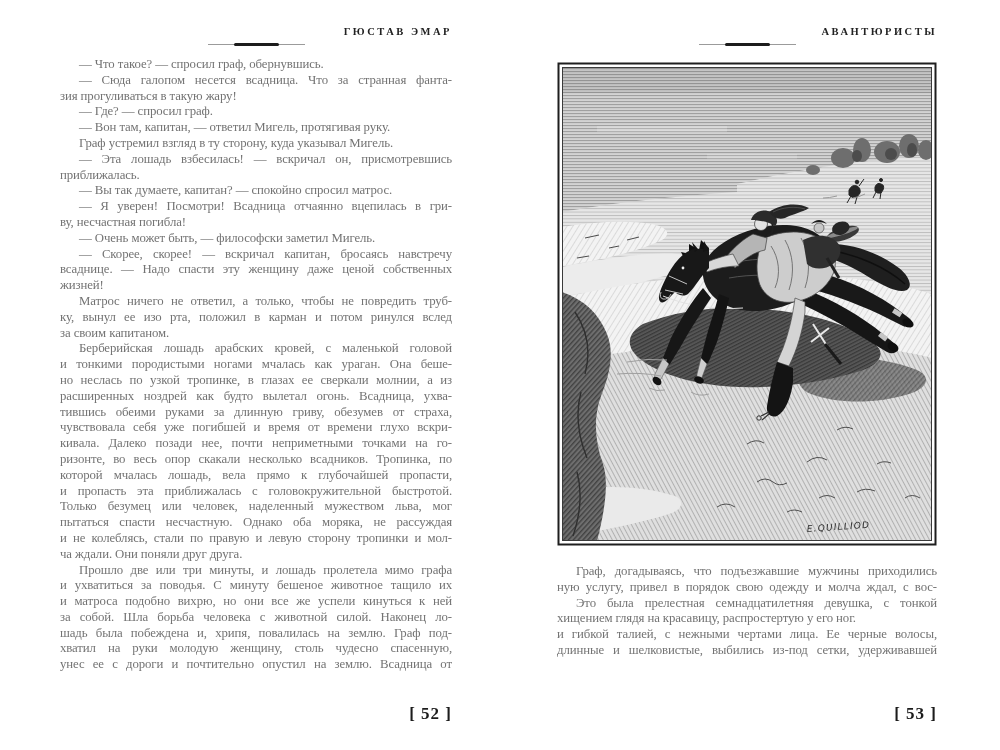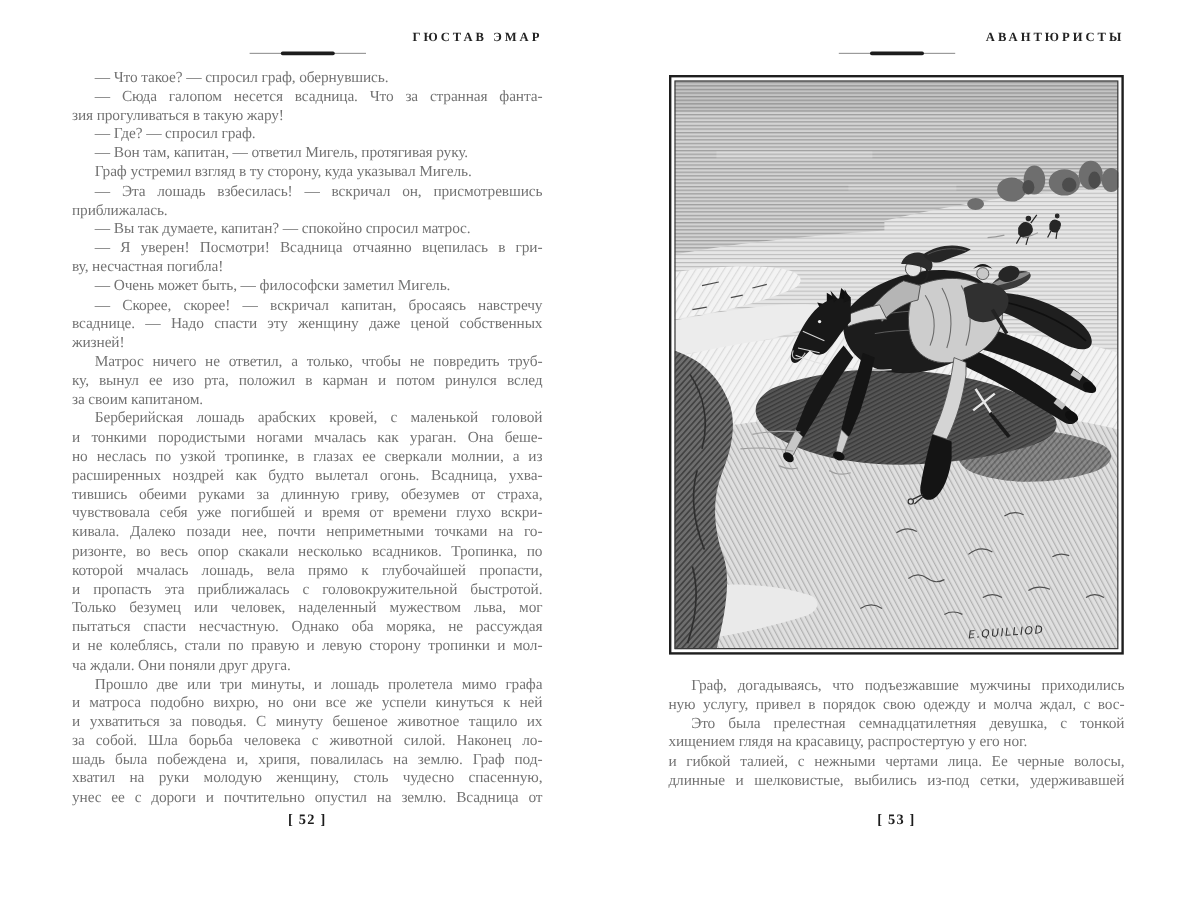--- a/index.html
+++ b/index.html
@@ -42,22 +42,22 @@
     color:#737373; letter-spacing:-0.1px;
   }
   .page-left  .body-text{ top:57px; }
   .page-right .body-text{ top:564px; }
 
   .tline{ text-align:justify; text-align-last:left; }
   .tline.jst{ text-align-last:justify; }
   .tline.ind{ text-indent:19px; }
 
   .folio{
-    position:absolute; top:676px; left:0; width:100%;
-    text-align:center; font-size:12px; font-weight:bold;
+    position:absolute; top:704px; left:0; width:100%;
+    text-align:right; font-size:17px; font-weight:bold;
     letter-spacing:1px; color:#1c1c1c;
   }
 
   .figure{
     position:absolute; top:62px; left:0; width:380px; height:484px;
   }
   .figure svg{ display:block; }
 </style>
 </head>
 <body>
@@ -98,22 +98,22 @@
         <div class="tline jst">чувствовала себя уже погибшей и время от времени глухо вскри-</div>
         <div class="tline jst">кивала. Далеко позади нее, почти неприметными точками на го-</div>
         <div class="tline jst">ризонте, во весь опор скакали несколько всадников. Тропинка, по</div>
         <div class="tline jst">которой мчалась лошадь, вела прямо к глубочайшей пропасти,</div>
         <div class="tline jst">и пропасть эта приближалась с головокружительной быстротой.</div>
         <div class="tline jst">Только безумец или человек, наделенный мужеством льва, мог</div>
         <div class="tline jst">пытаться спасти несчастную. Однако оба моряка, не рассуждая</div>
         <div class="tline jst">и не колеблясь, стали по правую и левую сторону тропинки и мол-</div>
         <div class="tline">ча ждали. Они поняли друг друга.</div>
         <div class="tline ind jst">Прошло две или три минуты, и лошадь пролетела мимо графа</div>
+        <div class="tline jst">и ухватиться за поводья. С минуту бешеное животное тащило их</div>
         <div class="tline jst">и матроса подобно вихрю, но они все же успели кинуться к ней</div>
-        <div class="tline jst">и ухватиться за поводья. С минуту бешеное животное тащило их</div>
         <div class="tline jst">за собой. Шла борьба человека с животной силой. Наконец ло-</div>
         <div class="tline jst">шадь была побеждена и, хрипя, повалилась на землю. Граф под-</div>
         <div class="tline jst">хватил на руки молодую женщину, столь чудесно спасенную,</div>
         <div class="tline jst">унес ее с дороги и почтительно опустил на землю. Всадница от</div>
       </div>
     <div class="folio">[ 52 ]</div>
   </section>
 
   <section class="page page-right">
     <header class="running-head">

